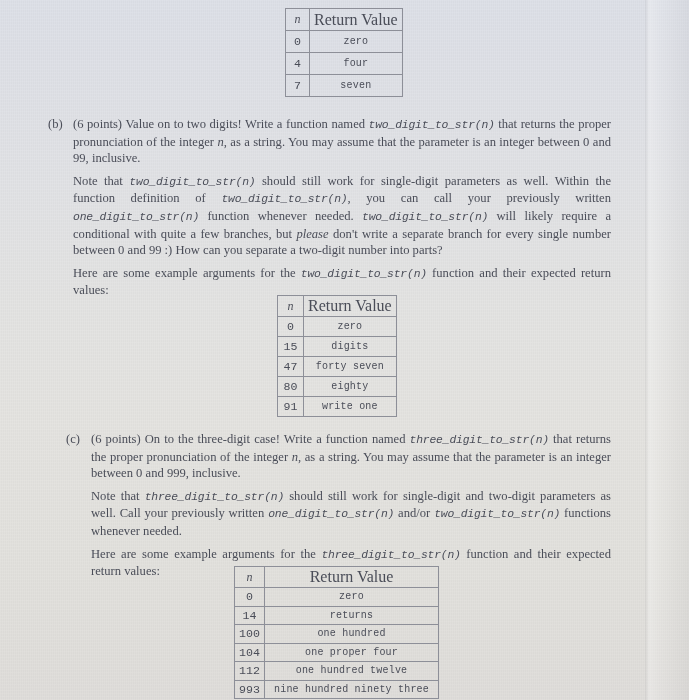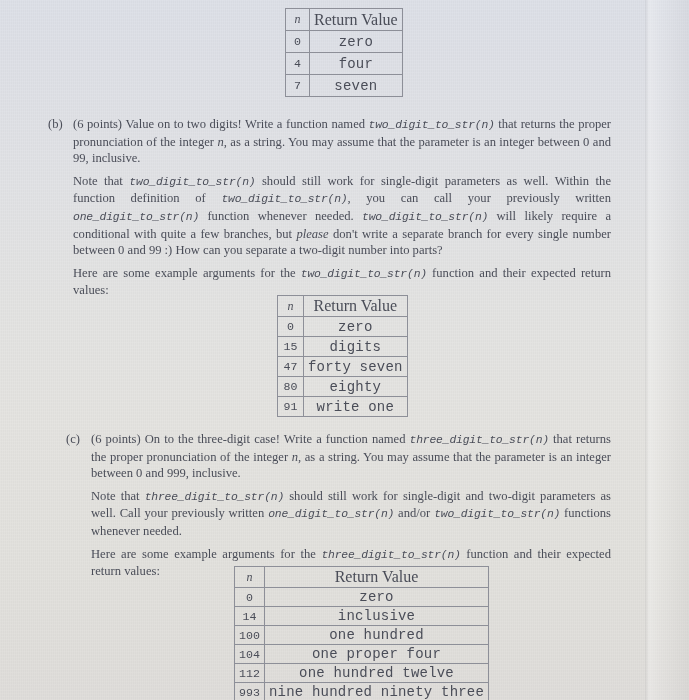--- a/index.html
+++ b/index.html
@@ -111,21 +111,21 @@
     font-family: "Liberation Serif", serif;
     font-size: 16px;
     margin-left: 12px;
   }
   .vtable td.c-n {
     font-family: "Liberation Mono", monospace;
     font-size: 11.6px;
   }
   .vtable td.c-rv {
     font-family: "Liberation Mono", monospace;
-    font-size: 14px;
+    font-size: 10px;
     letter-spacing: 0.2px;
     margin-top: 16px;
   }
 
   
   #table-one-digit { left: 285px; top: 8px; }
   #table-one-digit td.c-n, #table-one-digit th.h-n { width: 24px; }
   #table-one-digit td.c-rv, #table-one-digit th.h-rv { width: 86px; }
   #table-one-digit tr { height: 22px; }
 
@@ -232,21 +232,21 @@
         <th class="h-rv">Return Value</th>
       </tr>
     </thead>
     <tbody>
       <tr>
         <td class="c-n">0</td>
         <td class="c-rv">zero</td>
       </tr>
       <tr>
         <td class="c-n">14</td>
-        <td class="c-rv">inclusive</td>
+        <td class="c-rv">returns</td>
       </tr>
       <tr>
         <td class="c-n">100</td>
         <td class="c-rv">one hundred</td>
       </tr>
       <tr>
         <td class="c-n">104</td>
         <td class="c-rv">one proper four</td>
       </tr>
       <tr>

